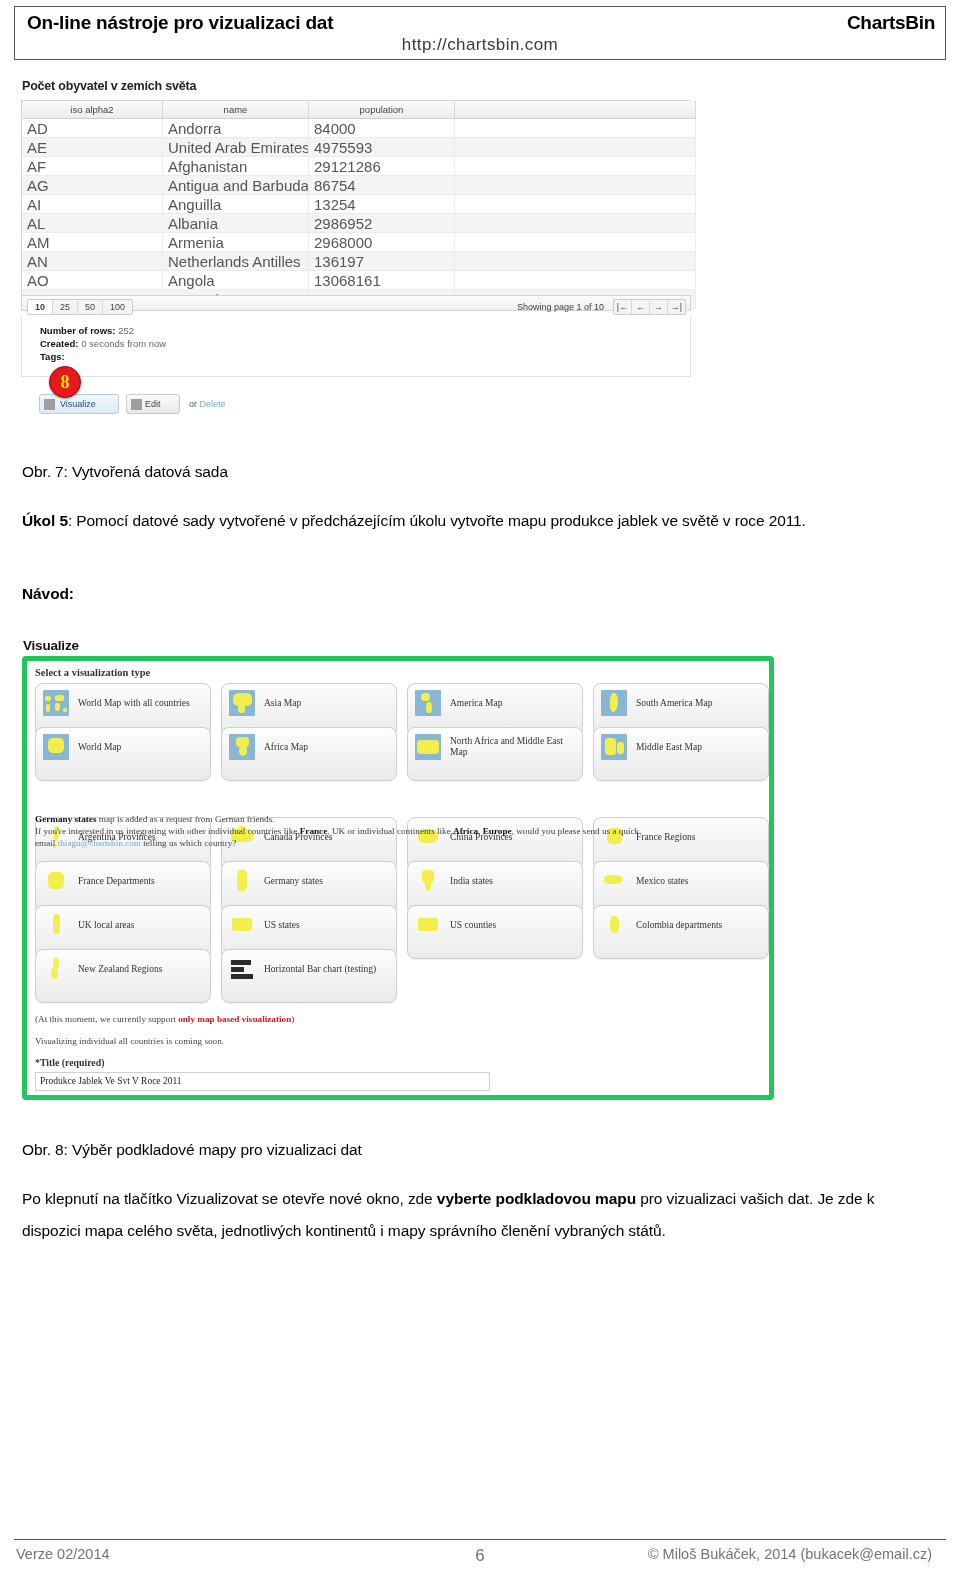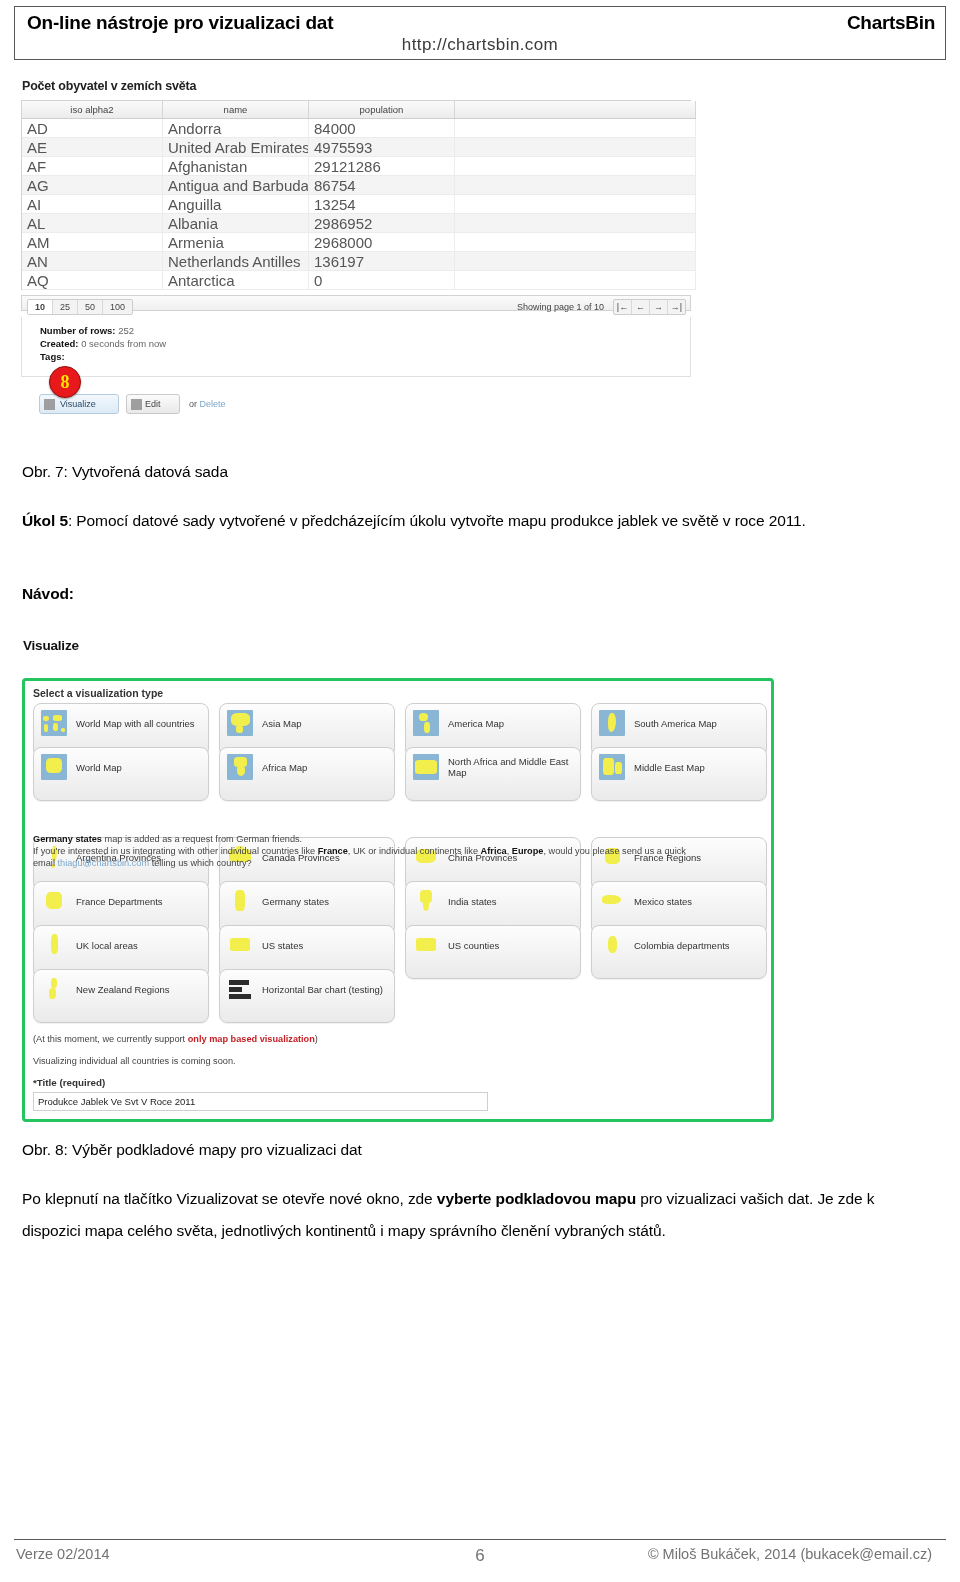--- a/index.html
+++ b/index.html
@@ -163,23 +163,23 @@
   
   .shot2{
     position:absolute; left:18px; top:632px; width:760px; height:480px;
     font-family:"Liberation Sans", sans-serif;
   }
   .vis-head{
     position:absolute; left:5px; top:6px;
     font-size:13.5px; font-weight:bold; color:#111; letter-spacing:-0.2px;
   }
   .vis-panel{
-    position:absolute; left:4px; top:46px; width:752px; height:444px;
+    position:absolute; left:4px; top:24px; width:752px; height:444px;
     box-sizing:border-box;
-    border:3px solid #22c55e; border-radius:4px; background:#fff;
+    border:5px solid #22c55e; border-radius:4px; background:#fff;font-family:Liberation Serif, serif;
   }
   .vis-sub{
     position:absolute; left:8px; top:6px;
     font-size:10.5px; font-weight:bold; color:#333;
   }
   .mapgrid{position:absolute; left:8px; top:22px; width:730px;}
   .mrowx{position:relative; height:44px;}
   .mapbtn{
     position:absolute; top:0; width:176px; height:54px;
     box-sizing:border-box;
@@ -304,20 +304,26 @@
             <td class="col-pop">2968000</td>
             <td class="col-blank"></td>
           </tr>
           <tr>
             <td class="col-iso">AN</td>
             <td class="col-name">Netherlands Antilles</td>
             <td class="col-pop">136197</td>
             <td class="col-blank"></td>
           </tr>
           <tr>
+            <td class="col-iso">AO</td>
+            <td class="col-name">Angola</td>
+            <td class="col-pop">13068161</td>
+            <td class="col-blank"></td>
+          </tr>
+          <tr>
             <td class="col-iso">AQ</td>
             <td class="col-name">Antarctica</td>
             <td class="col-pop">0</td>
             <td class="col-blank"></td>
           </tr>
         </tbody>
       </table>
     </div>
 
     <div class="grid-foot">

